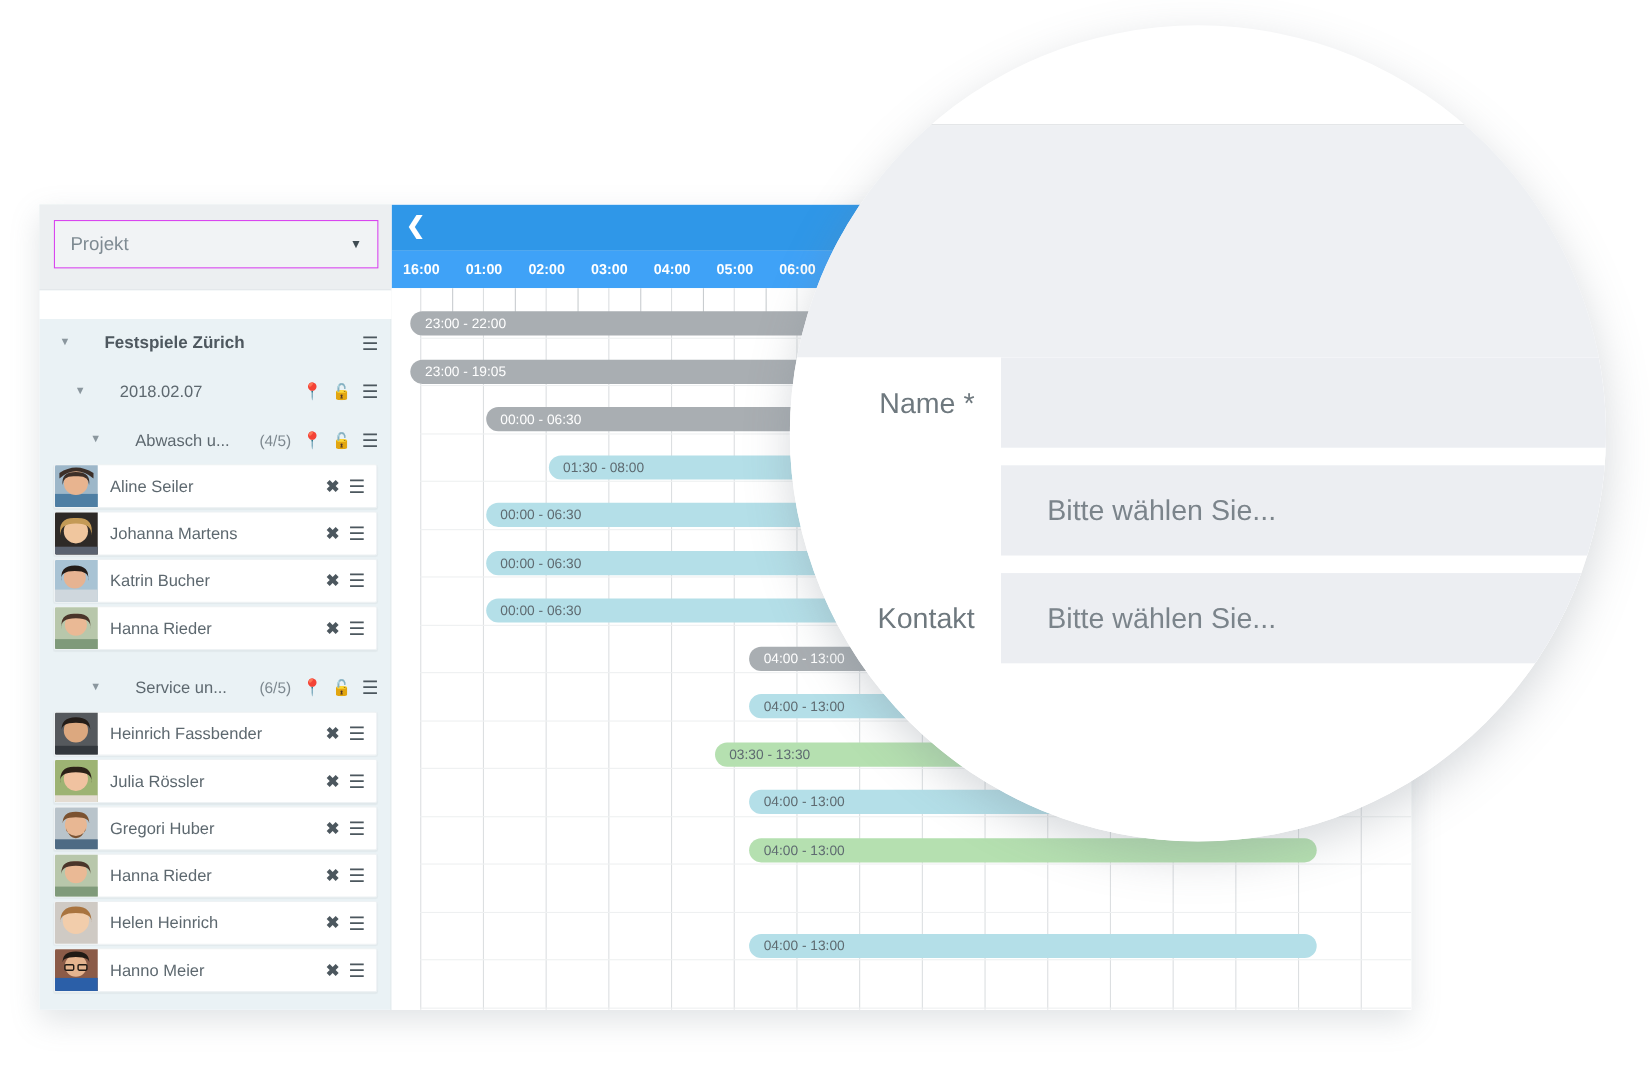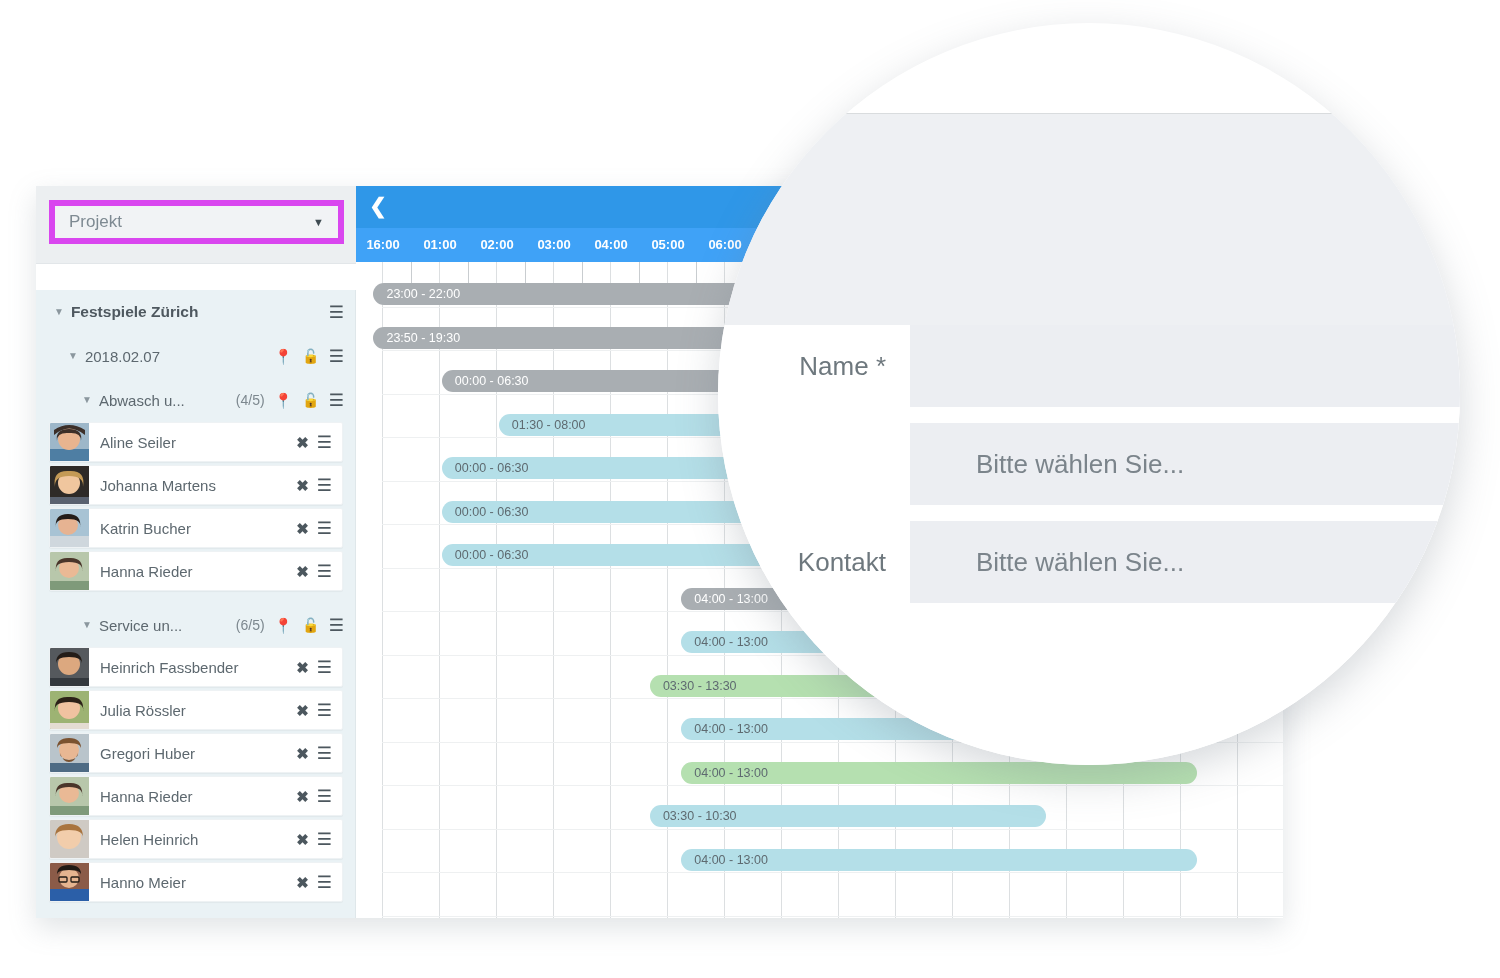--- a/index.html
+++ b/index.html
@@ -27,21 +27,21 @@
     background: #eaf2f5;
     border-right: 1px solid #dfe7ea;
   }
   #sidebar-top {
     position: absolute; left:0; top:0; width:320px; height:78px;
     background:#eceff1;
     border-bottom: 1px solid #e2e6e9;
   }
   #project-select {
     position:absolute; left:13px; top:14px; width:295px; height:44px;
-    background:#f1f3f5; border:6px solid #d946ef;
+    background:#f1f3f5; border:1px solid #d946ef;
     display:flex; align-items:center; padding:0 14px;
   }
   #project-select .ps-label{
     font-size:17px; color:#7e8a92; flex:1;
   }
   #project-select .ps-caret{
     font-size:11px; color:#3f4b52;
   }
   #sidebar-white-gap{
     position:absolute; left:0; top:78px; width:320px; height:26px;
@@ -50,21 +50,21 @@
   #tree { position:absolute; left:0; top:104px; width:320px; }
 
   .tree-row{
     position:relative; height:44px; display:flex; align-items:center;
     padding-left:18px; padding-right:12px;
   }
   .tree-row .twisty{
     font-size:10px; color:#8b979e; margin-right:7px; line-height:1;
   }
   .tree-row .tr-label{
-    font-size:15px; color:#5d686f; white-space:nowrap;
+    font-size:15px; color:#5d686f; white-space:nowrap;margin-left:24px;
   }
   .tree-row.lvl0 .tr-label{ font-weight:bold; color:#4e585f; font-size:15.5px; }
   .tree-row.lvl1{ padding-left:32px; }
   .tree-row.lvl2{ padding-left:46px; }
   .tree-row .tr-count{
     font-size:14px; color:#7d888f; margin-left:auto; padding-right:10px;
   }
   .tree-row .tr-icons{
     display:flex; align-items:center; gap:9px; margin-left:auto;
   }
@@ -171,21 +171,21 @@
     background:#ffffff;
   }
   .form-row{ position:absolute; left:0; width:742px; height:82px; }
   .form-label{
     position:absolute; left:0; top:0; width:192px; height:82px;
     display:flex; align-items:center; justify-content:flex-end;
     padding-right:24px; font-size:26px; color:#6e787e;
   }
   .form-field{
     position:absolute; left:192px; top:0; width:560px; height:82px;
-    background:#eceef2; display:flex; align-items:center; padding-left:66px;
+    background:#eceef2; display:flex; align-items:center; padding-left:42px;
     font-size:26px; color:#7b848b;
   }
   .form-field.empty{ color:transparent; }
 </style>
 </head>
 <body>
 
 <div id="stage">
 
   <div id="app-window">
@@ -478,21 +478,21 @@
           <div class="hline" style="top: 436px;"></div>
           <div class="hline" style="top: 479.5px;"></div>
           <div class="hline" style="top: 523px;"></div>
           <div class="hline" style="top: 566.5px;"></div>
           <div class="hline" style="top: 610px;"></div>
           <div class="hline" style="top: 653.5px;"></div>
           <div class="bar gray" style="left: 17.45px; width: 692.55px; top: 21px;">
             <span class="blabel">23:00 - 22:00</span>
           </div>
           <div class="bar gray" style="left: 17.45px; width: 692.55px; top: 64.5px;">
-            <span class="blabel">23:50 - 19:30</span>
+            <span class="blabel">23:00 - 19:05</span>
           </div>
           <div class="bar gray" style="left: 85.85px; width: 624.15px; top: 108px;">
             <span class="blabel">00:00 - 06:30</span>
           </div>
           <div class="bar blue" style="left: 142.85px; width: 567.15px; top: 151.5px;">
             <span class="blabel">01:30 - 08:00</span>
           </div>
           <div class="bar blue" style="left: 85.85px; width: 624.15px; top: 195px;">
             <span class="blabel">00:00 - 06:30</span>
           </div>
@@ -509,23 +509,20 @@
             <span class="blabel">04:00 - 13:00</span>
           </div>
           <div class="bar green" style="left: 293.9px; width: 416.1px; top: 412.5px;">
             <span class="blabel">03:30 - 13:30</span>
           </div>
           <div class="bar blue" style="left: 325.25px; width: 384.75px; top: 456px;">
             <span class="blabel">04:00 - 13:00</span>
           </div>
           <div class="bar green" style="left: 325.25px; width: 515.85px; top: 499.5px;">
             <span class="blabel">04:00 - 13:00</span>
-          </div>
-          <div class="bar blue" style="left: 293.9px; width: 396.15px; top: 543px;">
-            <span class="blabel">03:30 - 10:30</span>
           </div>
           <div class="bar blue" style="left: 325.25px; width: 515.85px; top: 586.5px;">
             <span class="blabel">04:00 - 13:00</span>
           </div>
         </div>
     </div>
 
   </div>
 
   <div id="magnifier">

